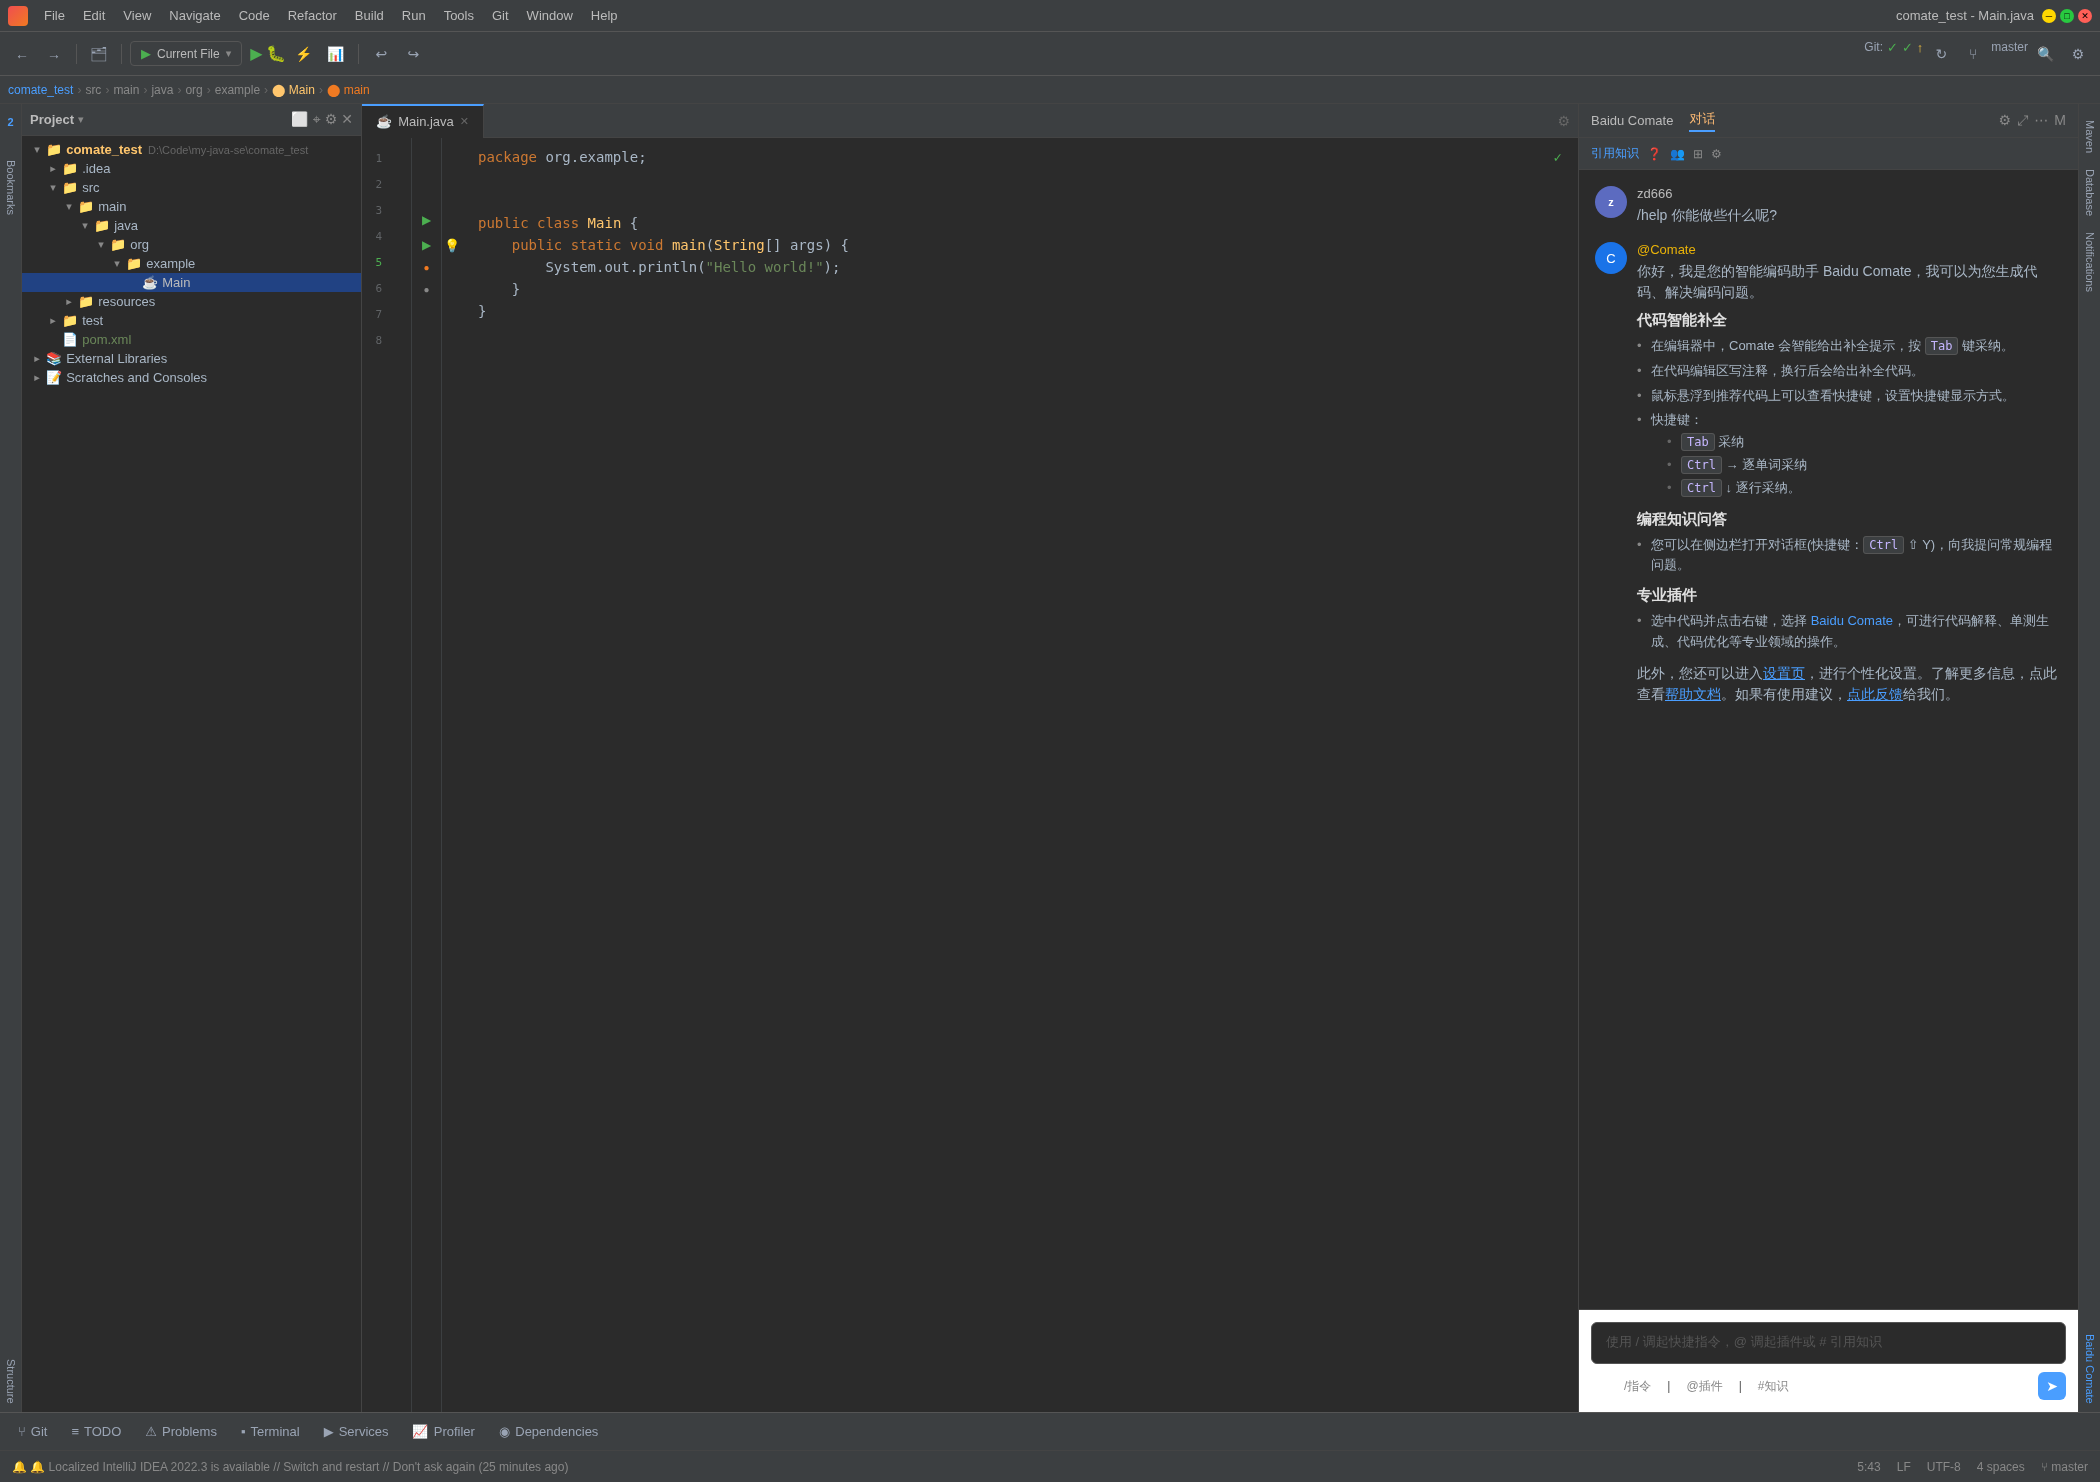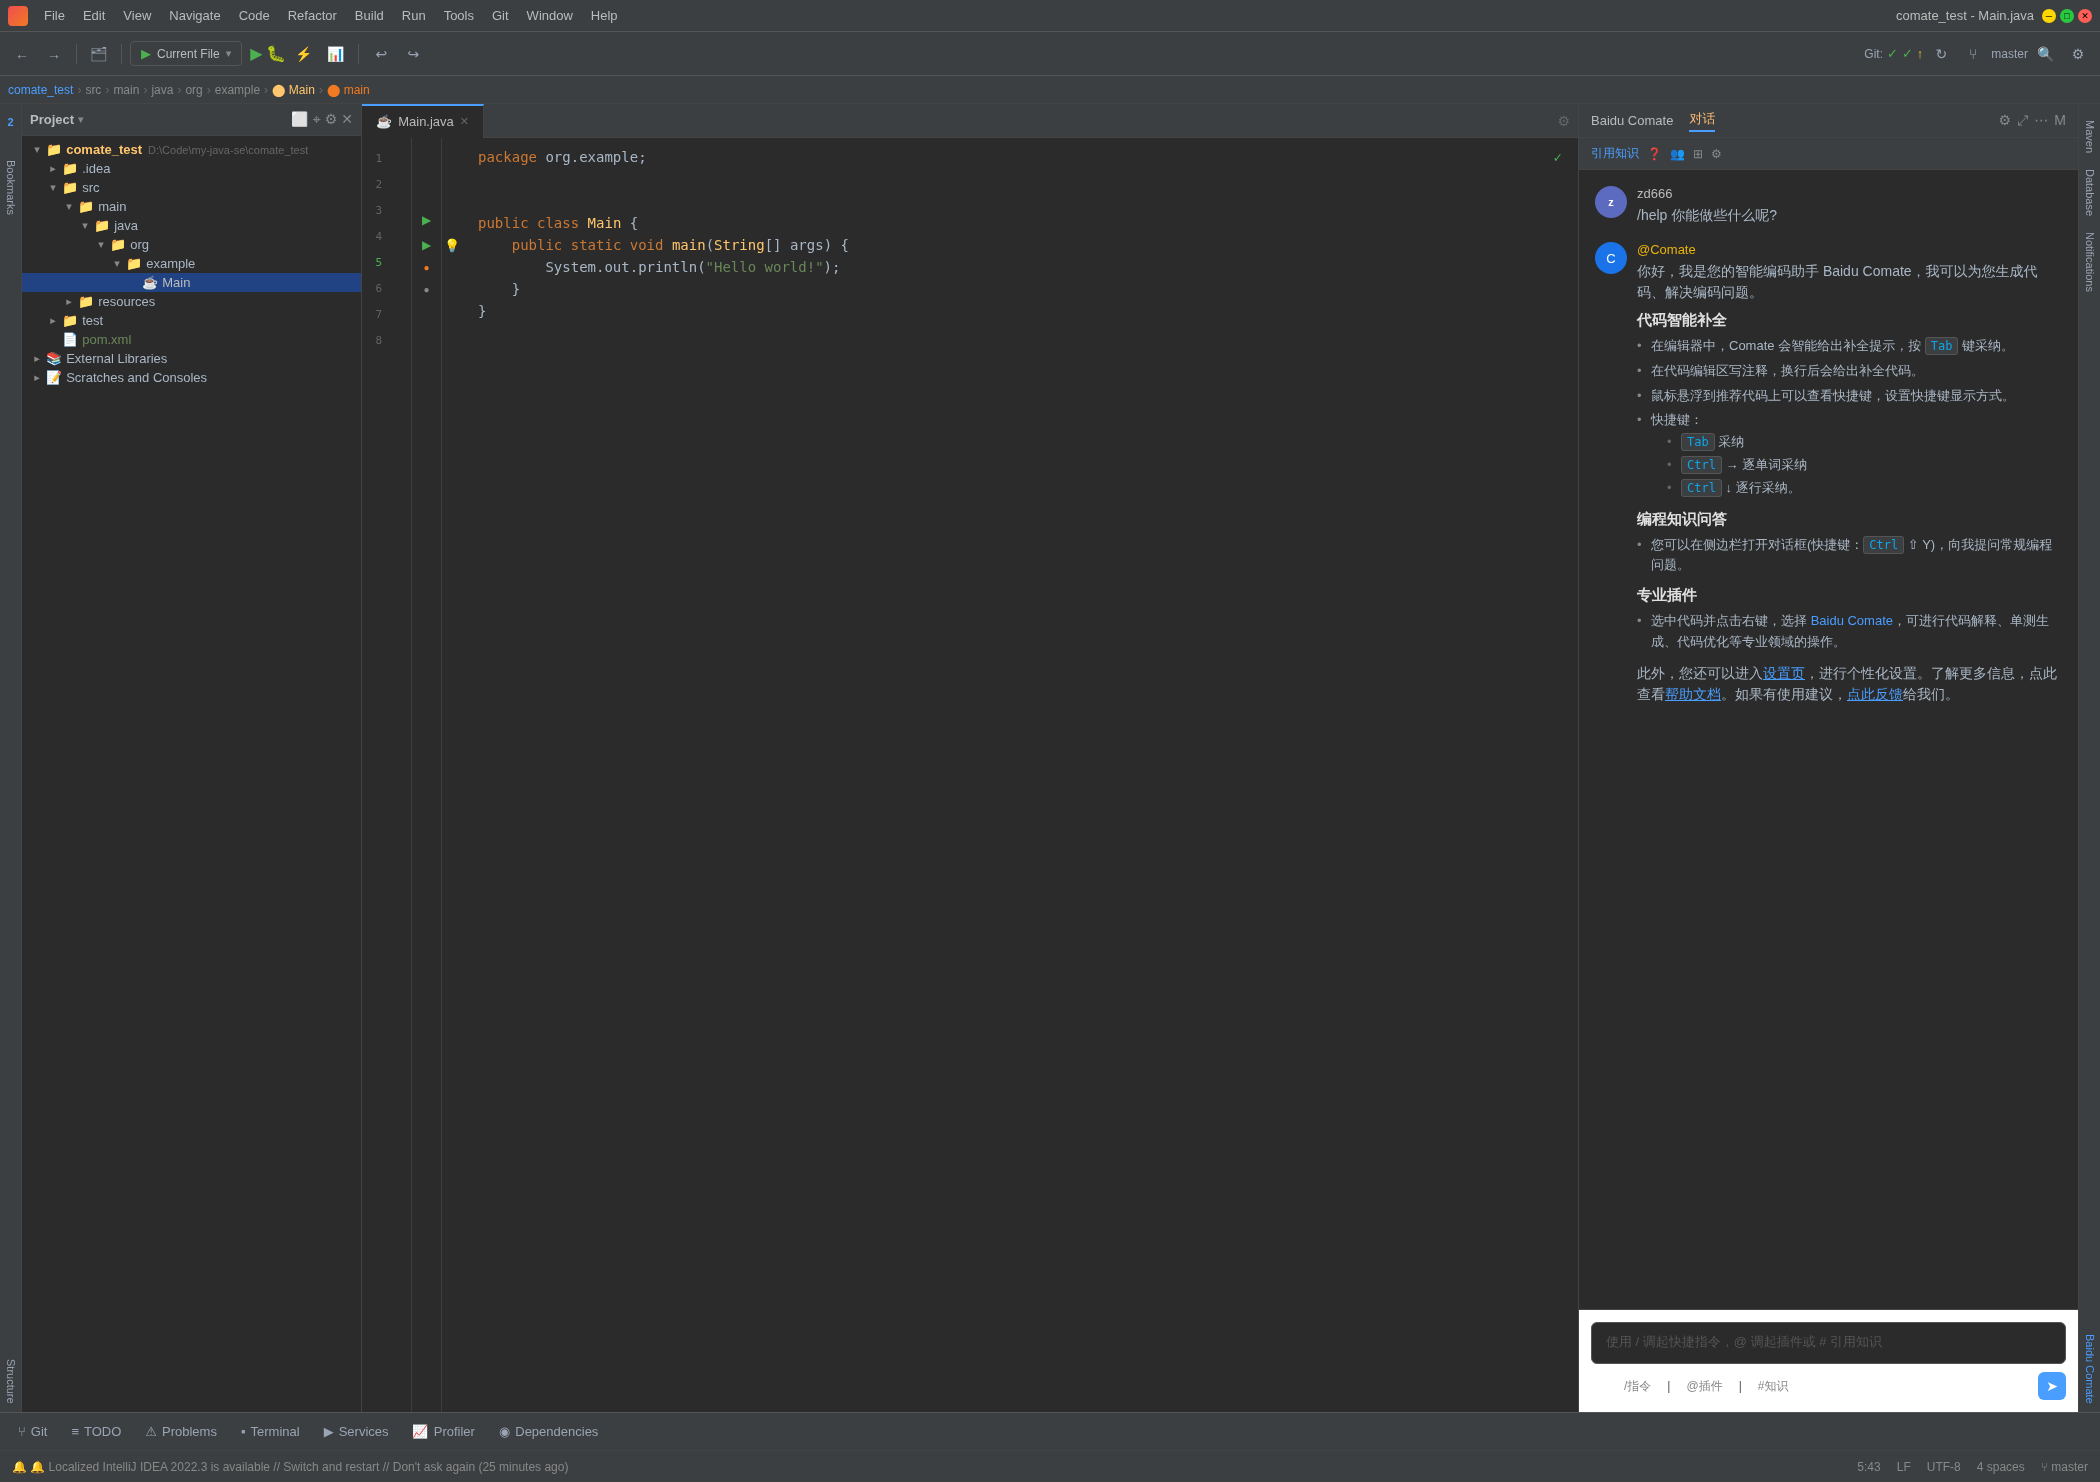--- a/index.html
+++ b/index.html
@@ -94,21 +94,21 @@
       border-radius: 4px;
       color: #bbb;
       font-size: 12px;
       cursor: pointer;
       display: flex; align-items: center; gap: 6px;
     }
     .run-green { color: #4caf50; font-size: 16px; cursor: pointer; }
     .run-debug { color: #f07a22; font-size: 16px; cursor: pointer; }
     .toolbar-right {
       margin-left: auto;
-      display: flex; align-items: center; gap: 4px;
+      display: flex; gap: 4px;
     }
     .git-label { color: #9aa4b4; font-size: 12px; }
     .git-green { color: #4caf50; }
     .git-yellow { color: #f0c040; }
 
     
     #breadcrumb-bar {
       height: 28px;
       background: #3c3f41;
       display: flex;
@@ -322,21 +322,21 @@
     .bullet-list li { padding: 2px 0 2px 14px; position: relative; font-size: 13px; line-height: 1.6; }
     .bullet-list li::before { content: "•"; position: absolute; left: 0; color: #888; }
     .highlight-blue { color: #4a9eff; }
     .kbd {
       background: #3c3f41;
       border: 1px solid #555;
       border-radius: 3px;
       padding: 1px 5px;
       font-size: 12px;
       font-family: monospace;
-      color: #0ea5e9;
+      color: #c4b5fd;
     }
     .sub-list { padding-left: 16px; list-style: none; }
     .sub-list li { padding: 1px 0 1px 14px; position: relative; font-size: 13px; }
     .sub-list li::before { content: "•"; position: absolute; left: 0; color: #666; }
     .link-blue { color: #4a9eff; text-decoration: underline; cursor: pointer; }
 
     #ai-input-area {
       padding: 12px;
       border-top: 1px solid #444;
       background: #ffffff;

